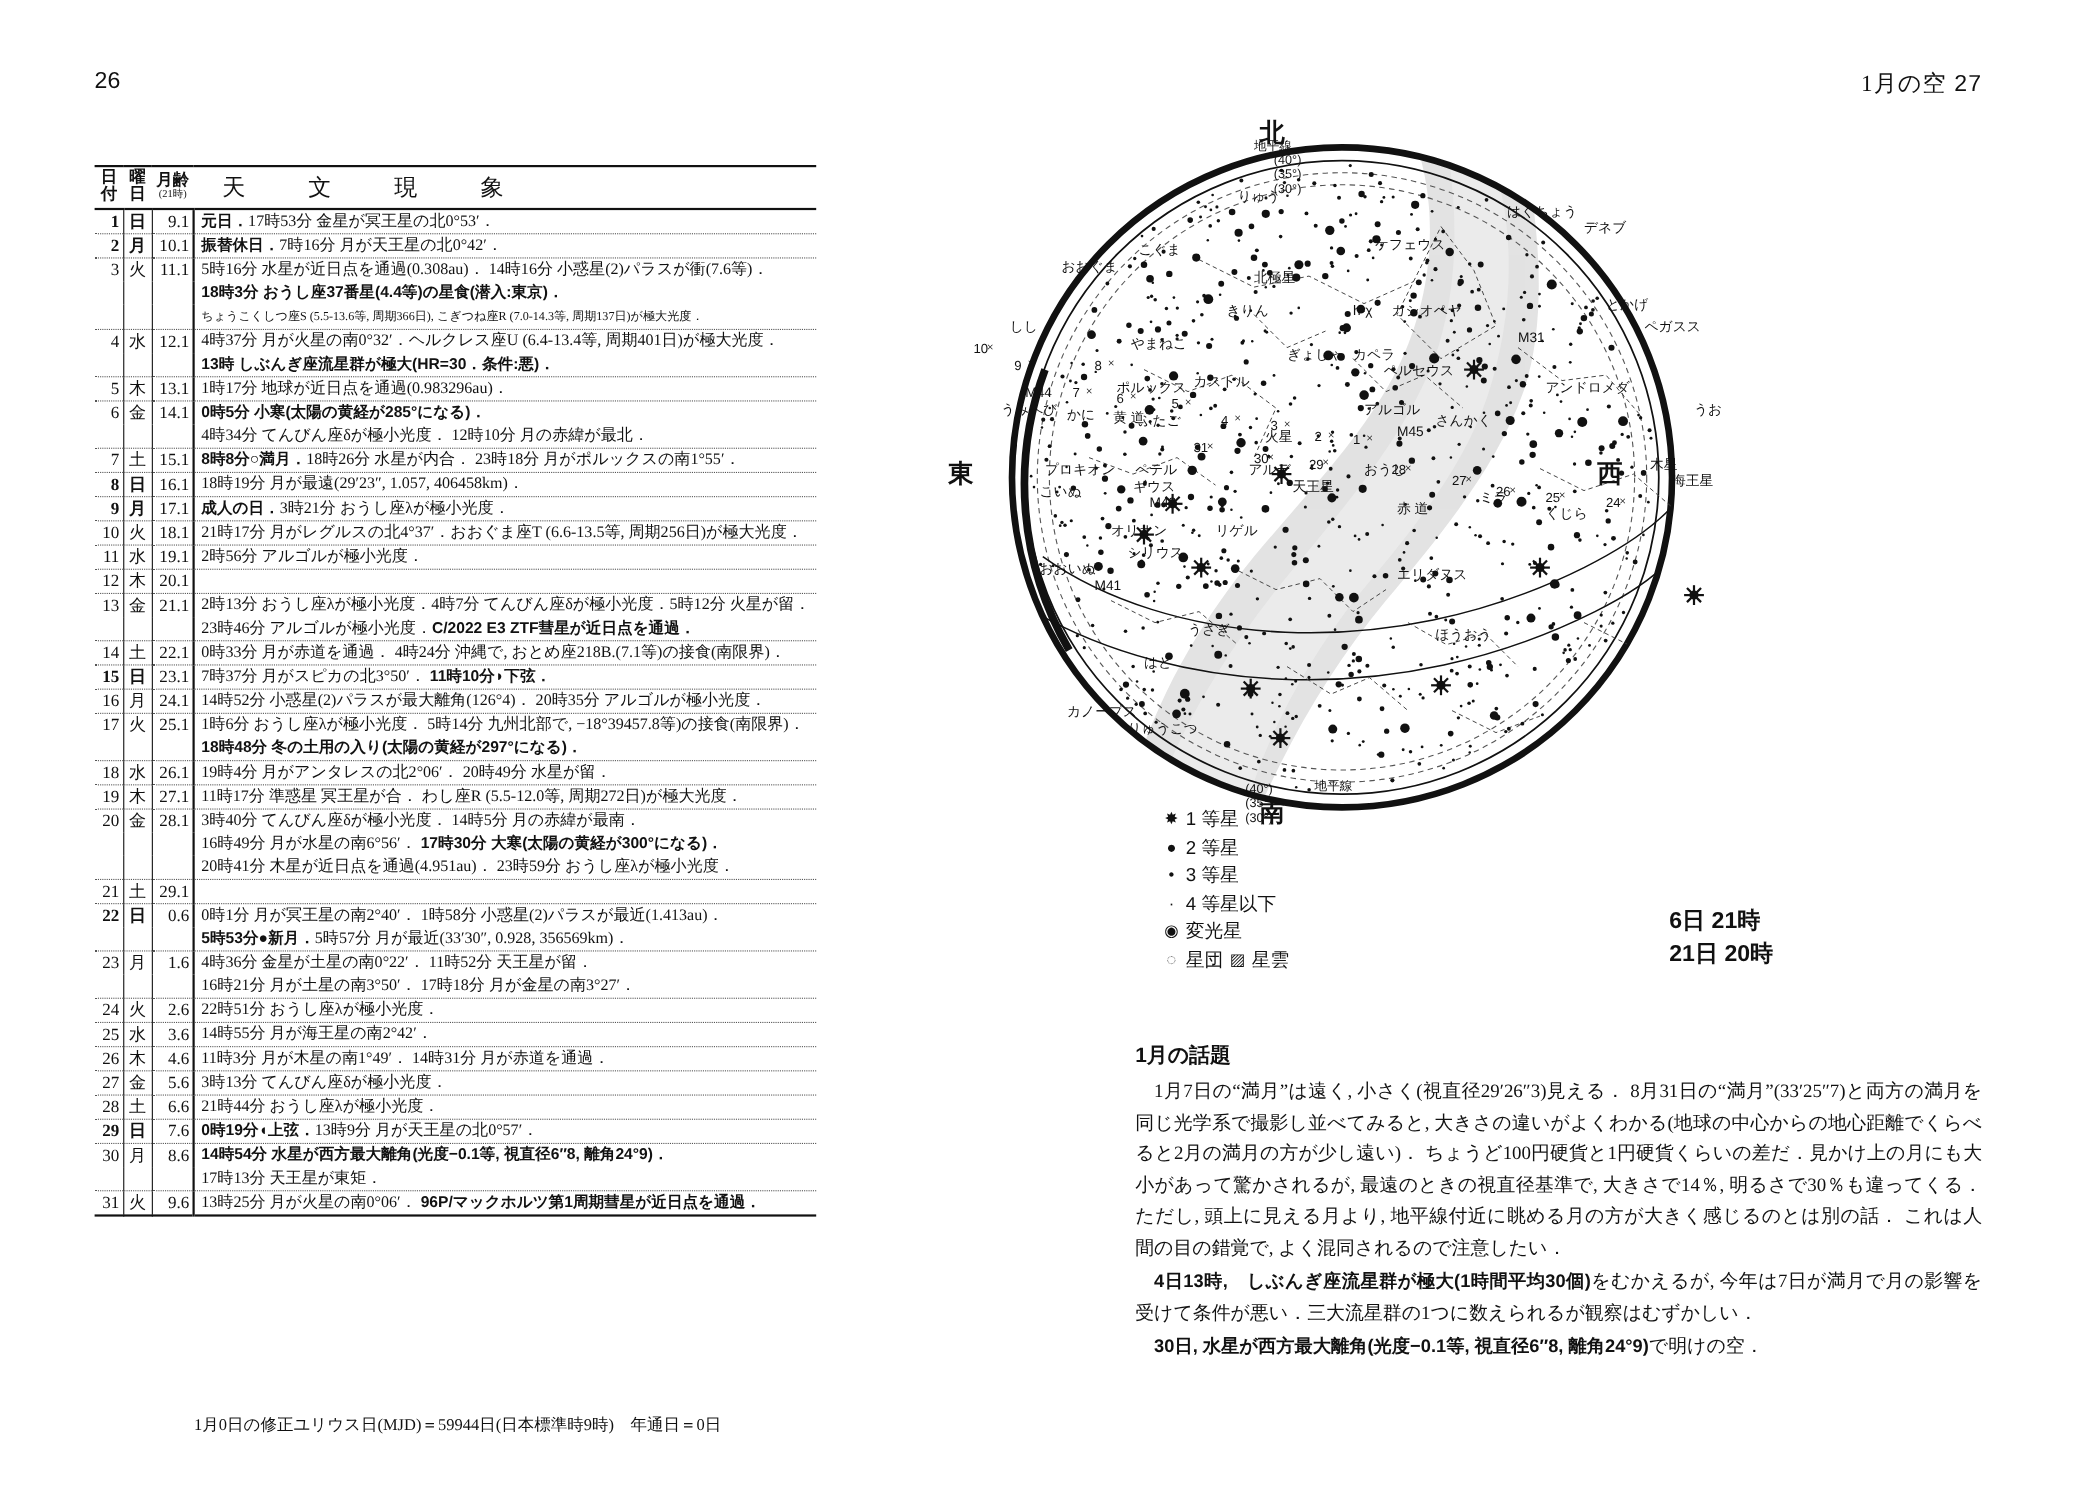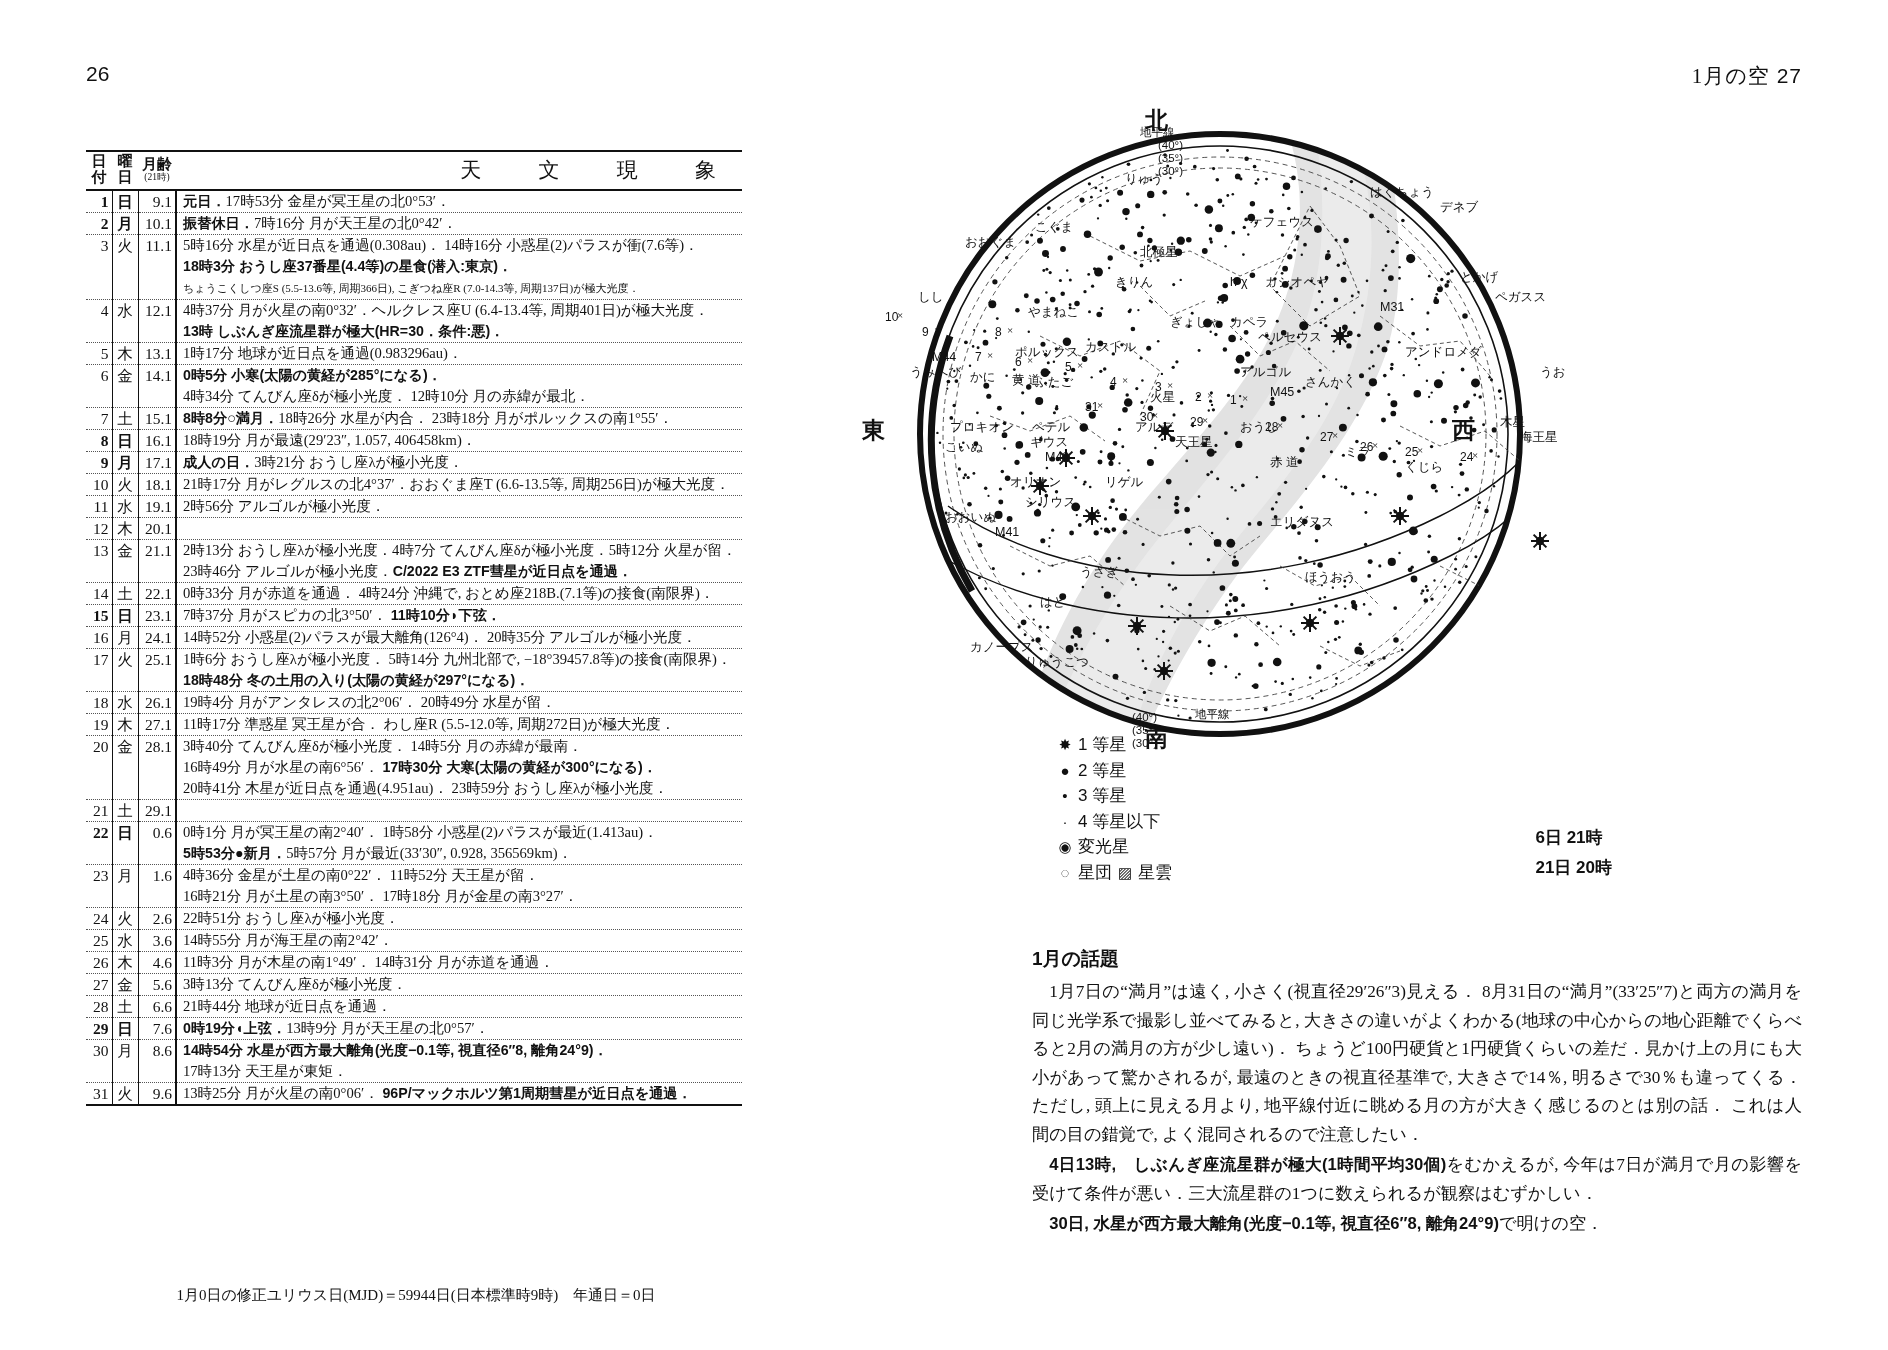--- a/index.html
+++ b/index.html
@@ -29,21 +29,21 @@
   .cal col.c4{width:566px}
 
   .cal .topline td{border-top:2.4px solid #111;padding:0;height:0;font-size:0;line-height:0;}
   .cal thead th{
     border-bottom:2.4px solid #111;
     padding:2px 0 3px 0;vertical-align:middle;font-weight:400;
   }
   .cal thead th.v{font-size:14px;line-height:1.02;text-align:center;}
   .cal thead th.v b{font-weight:700;display:block;font-size:15px;line-height:1.05;}
   .cal thead th.v .sm{font-size:9.5px;display:block;line-height:1.05;}
-  .cal thead th.hdr{font-size:21px;letter-spacing:26px;text-indent:26px;text-align:right;font-weight:400;}
+  .cal thead th.hdr{font-size:21px;letter-spacing:26px;text-indent:26px;text-align:left;font-weight:400;}
 
   .cal td{vertical-align:top;padding:0;}
   .cal td.d,.cal td.w,.cal td.m{
     text-align:right;font-size:15.5px;line-height:21px;padding-right:3px;white-space:nowrap;
   }
   .cal td.w{text-align:center;padding-right:0;}
   .cal td.ev{font-size:14.6px;line-height:21px;padding-left:6px;}
   .cal td.d,.cal td.w{border-right:1px solid #111;}
   .cal td.m{border-right:2.2px solid #111;}
   .cal tr.rowsep td{border-top:1.6px dotted #555;}
@@ -61,21 +61,21 @@
   .dir-n{left:1145px;top:105px;}
   .dir-s{left:1145px;top:723px;}
   .dir-e{left:862px;top:415px;}
   .dir-w{left:1452px;top:415px;}
 
   .legend{position:absolute;left:1052px;top:732px;font-size:17px;font-family:"Liberation Sans","DejaVu Sans",sans-serif;line-height:25.5px;}
   .legend .lrow{display:flex;align-items:center;white-space:nowrap;}
   .legend .gl{display:inline-block;width:26px;text-align:center;font-size:15px;}
 
   .timelabel{position:absolute;right:276px;top:823px;text-align:left;
-    font-family:"Liberation Sans","DejaVu Sans",sans-serif;font-weight:700;font-size:17px;line-height:30px;}
+    font-family:"Liberation Sans","DejaVu Sans",sans-serif;font-weight:700;font-size:21px;line-height:30px;}
 
   
   .article{position:absolute;left:1032px;top:922px;width:770px;margin-top:24px;}
   .article h3{margin:0 0 6px 0;font-size:19px;font-family:"Liberation Sans","DejaVu Sans",sans-serif;font-weight:700;}
   .article p{margin:0 0 2px 0;font-size:17.2px;line-height:28.5px;text-indent:1em;text-align:justify;}
   .article p b{font-family:"Liberation Sans","DejaVu Sans",sans-serif;font-weight:700;font-size:16.6px;}
 </style>
 </head>
 <body>
 
@@ -306,21 +306,21 @@
           <tr class="rowsep">
             <td class="d" rowspan="1">27</td>
             <td class="w" rowspan="1">金</td>
             <td class="m" rowspan="1">5.6</td>
             <td class="ev"><span>3時13分 てんびん座δが極小光度．</span></td>
           </tr>
           <tr class="rowsep">
             <td class="d" rowspan="1">28</td>
             <td class="w" rowspan="1">土</td>
             <td class="m" rowspan="1">6.6</td>
-            <td class="ev"><span>21時44分 地球が近日点を通過．</span></td>
+            <td class="ev"><span>21時44分 おうし座λが極小光度．</span></td>
           </tr>
           <tr class="rowsep">
             <td class="d hol" rowspan="1">29</td>
             <td class="w hol" rowspan="1">日</td>
             <td class="m" rowspan="1">7.6</td>
             <td class="ev"><b>0時19分◖上弦．</b><span>13時9分 月が天王星の北0°57′．</span></td>
           </tr>
           <tr class="rowsep">
             <td class="d" rowspan="2">30</td>
             <td class="w" rowspan="2">月</td>

